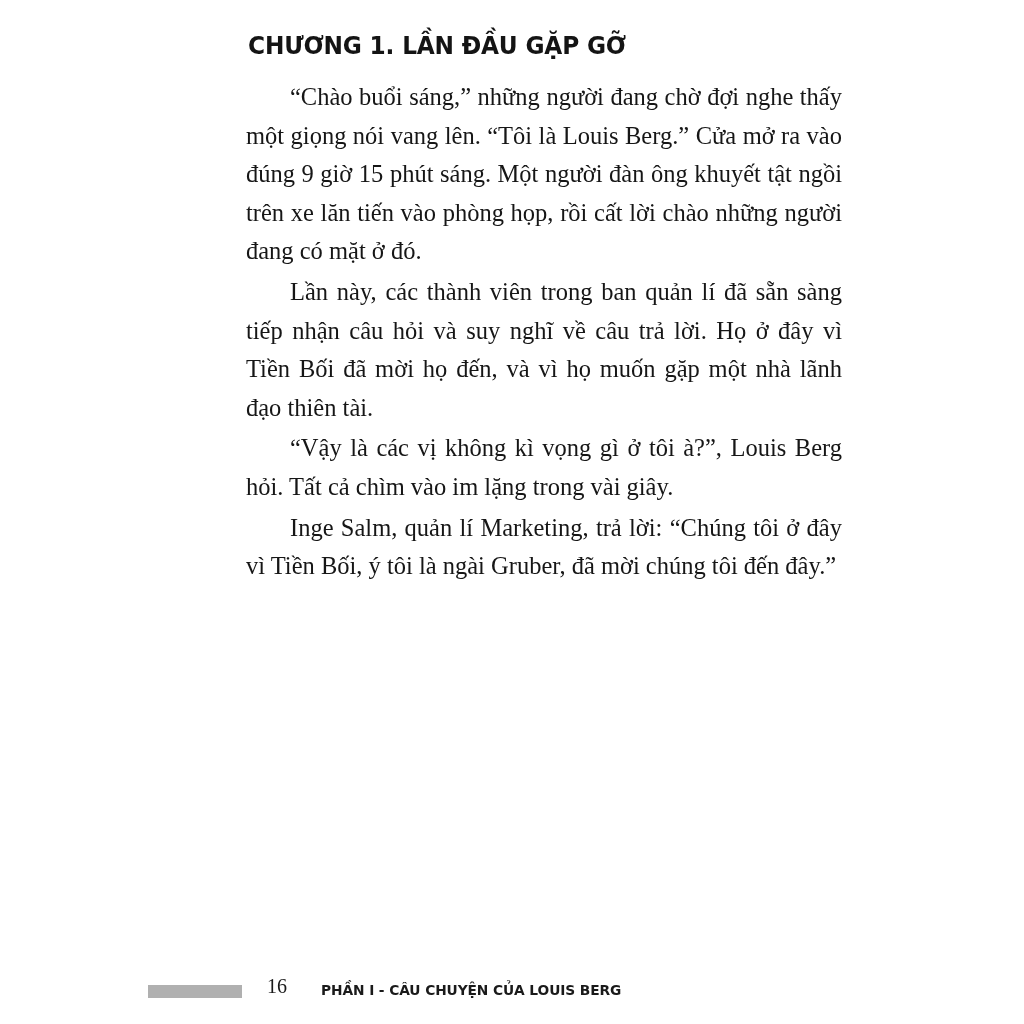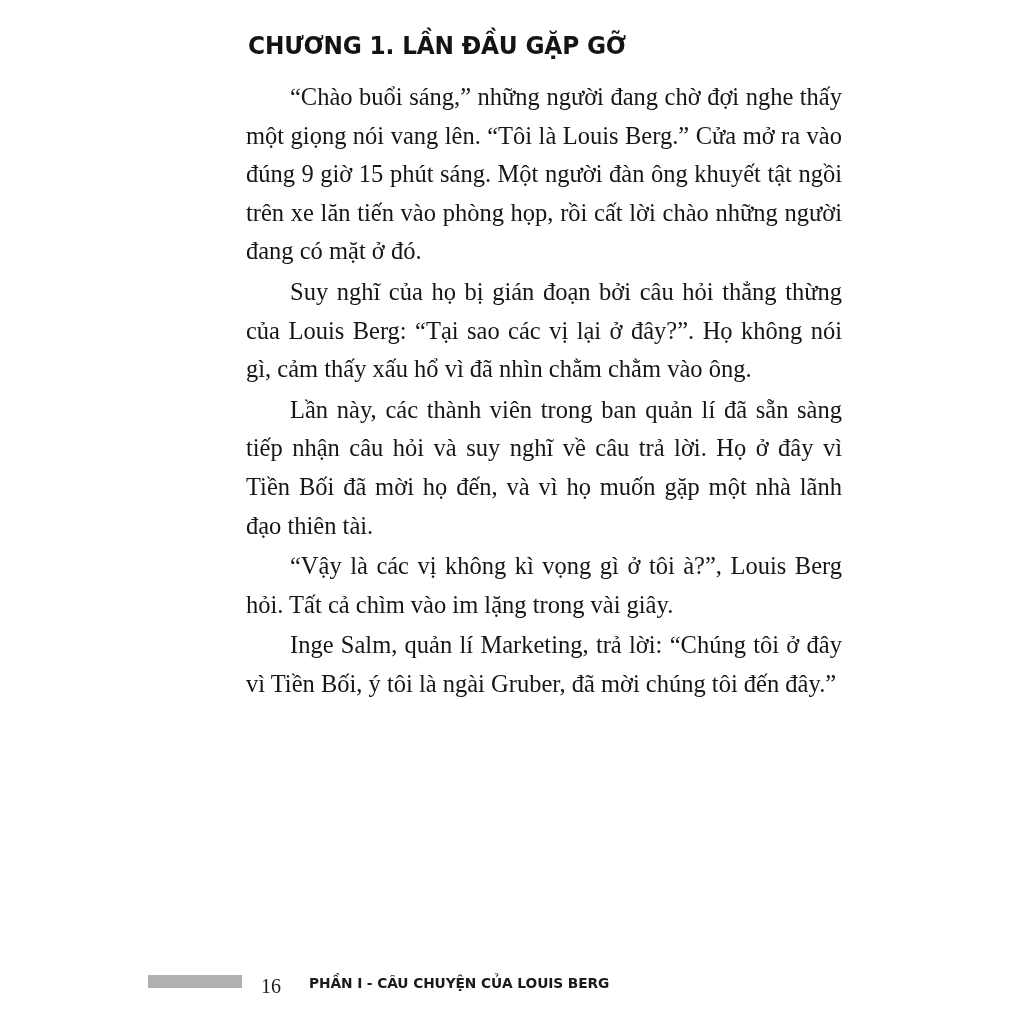--- a/index.html
+++ b/index.html
@@ -47,22 +47,22 @@
     line-height: 38.6px;
     color: #161616;
     -webkit-hyphens: none;
     hyphens: none;
   }
   .footer {
     position: absolute;
     left: 148px;
     bottom: 26px;
     display: flex;
-    align-items: flex-start;
-    gap: 6px;
+    align-items: flex-end;
+    gap: 12px;
   }
   .footer-bar {
     width: 94px;
     height: 13px;
     background: #b0b0b0;
     margin-right: 13px;
   }
   .page-number {
     font-family: "Liberation Serif", serif;
     font-size: 20px;
@@ -82,21 +82,20 @@
 </style>
 </head>
 <body>
 
 <div class="page">
 
   <h1 class="chapter-title">CHƯƠNG 1. LẦN ĐẦU GẶP GỠ</h1>
 
   <div class="body-text">
     <p class="para">“Chào buổi sáng,” những người đang chờ đợi nghe thấy một giọng nói vang lên. “Tôi là Louis Berg.” Cửa mở ra vào đúng 9 giờ 15 phút sáng. Một người đàn ông khuyết tật ngồi trên xe lăn tiến vào phòng họp, rồi cất lời chào những người đang có mặt ở đó.</p>
-    <p class="para">Suy nghĩ của họ bị gián đoạn bởi câu hỏi thẳng thừng của Louis Berg: “Tại sao các vị lại ở đây?”. Họ không nói gì, cảm thấy xấu hổ vì đã nhìn chằm chằm vào ông.</p>
     <p class="para">Lần này, các thành viên trong ban quản lí đã sẵn sàng tiếp nhận câu hỏi và suy nghĩ về câu trả lời. Họ ở đây vì Tiền Bối đã mời họ đến, và vì họ muốn gặp một nhà lãnh đạo thiên tài.</p>
     <p class="para">“Vậy là các vị không kì vọng gì ở tôi à?”, Louis Berg hỏi. Tất cả chìm vào im lặng trong vài giây.</p>
     <p class="para">Inge Salm, quản lí Marketing, trả lời: “Chúng tôi ở đây vì Tiền Bối, ý tôi là ngài Gruber, đã mời chúng tôi đến đây.”</p>
   </div>
 
   <div class="footer">
     <span class="footer-bar"></span>
     <span class="page-number">16</span>
     <span class="footer-label">PHẦN I - CÂU CHUYỆN CỦA LOUIS BERG</span>
   </div>

